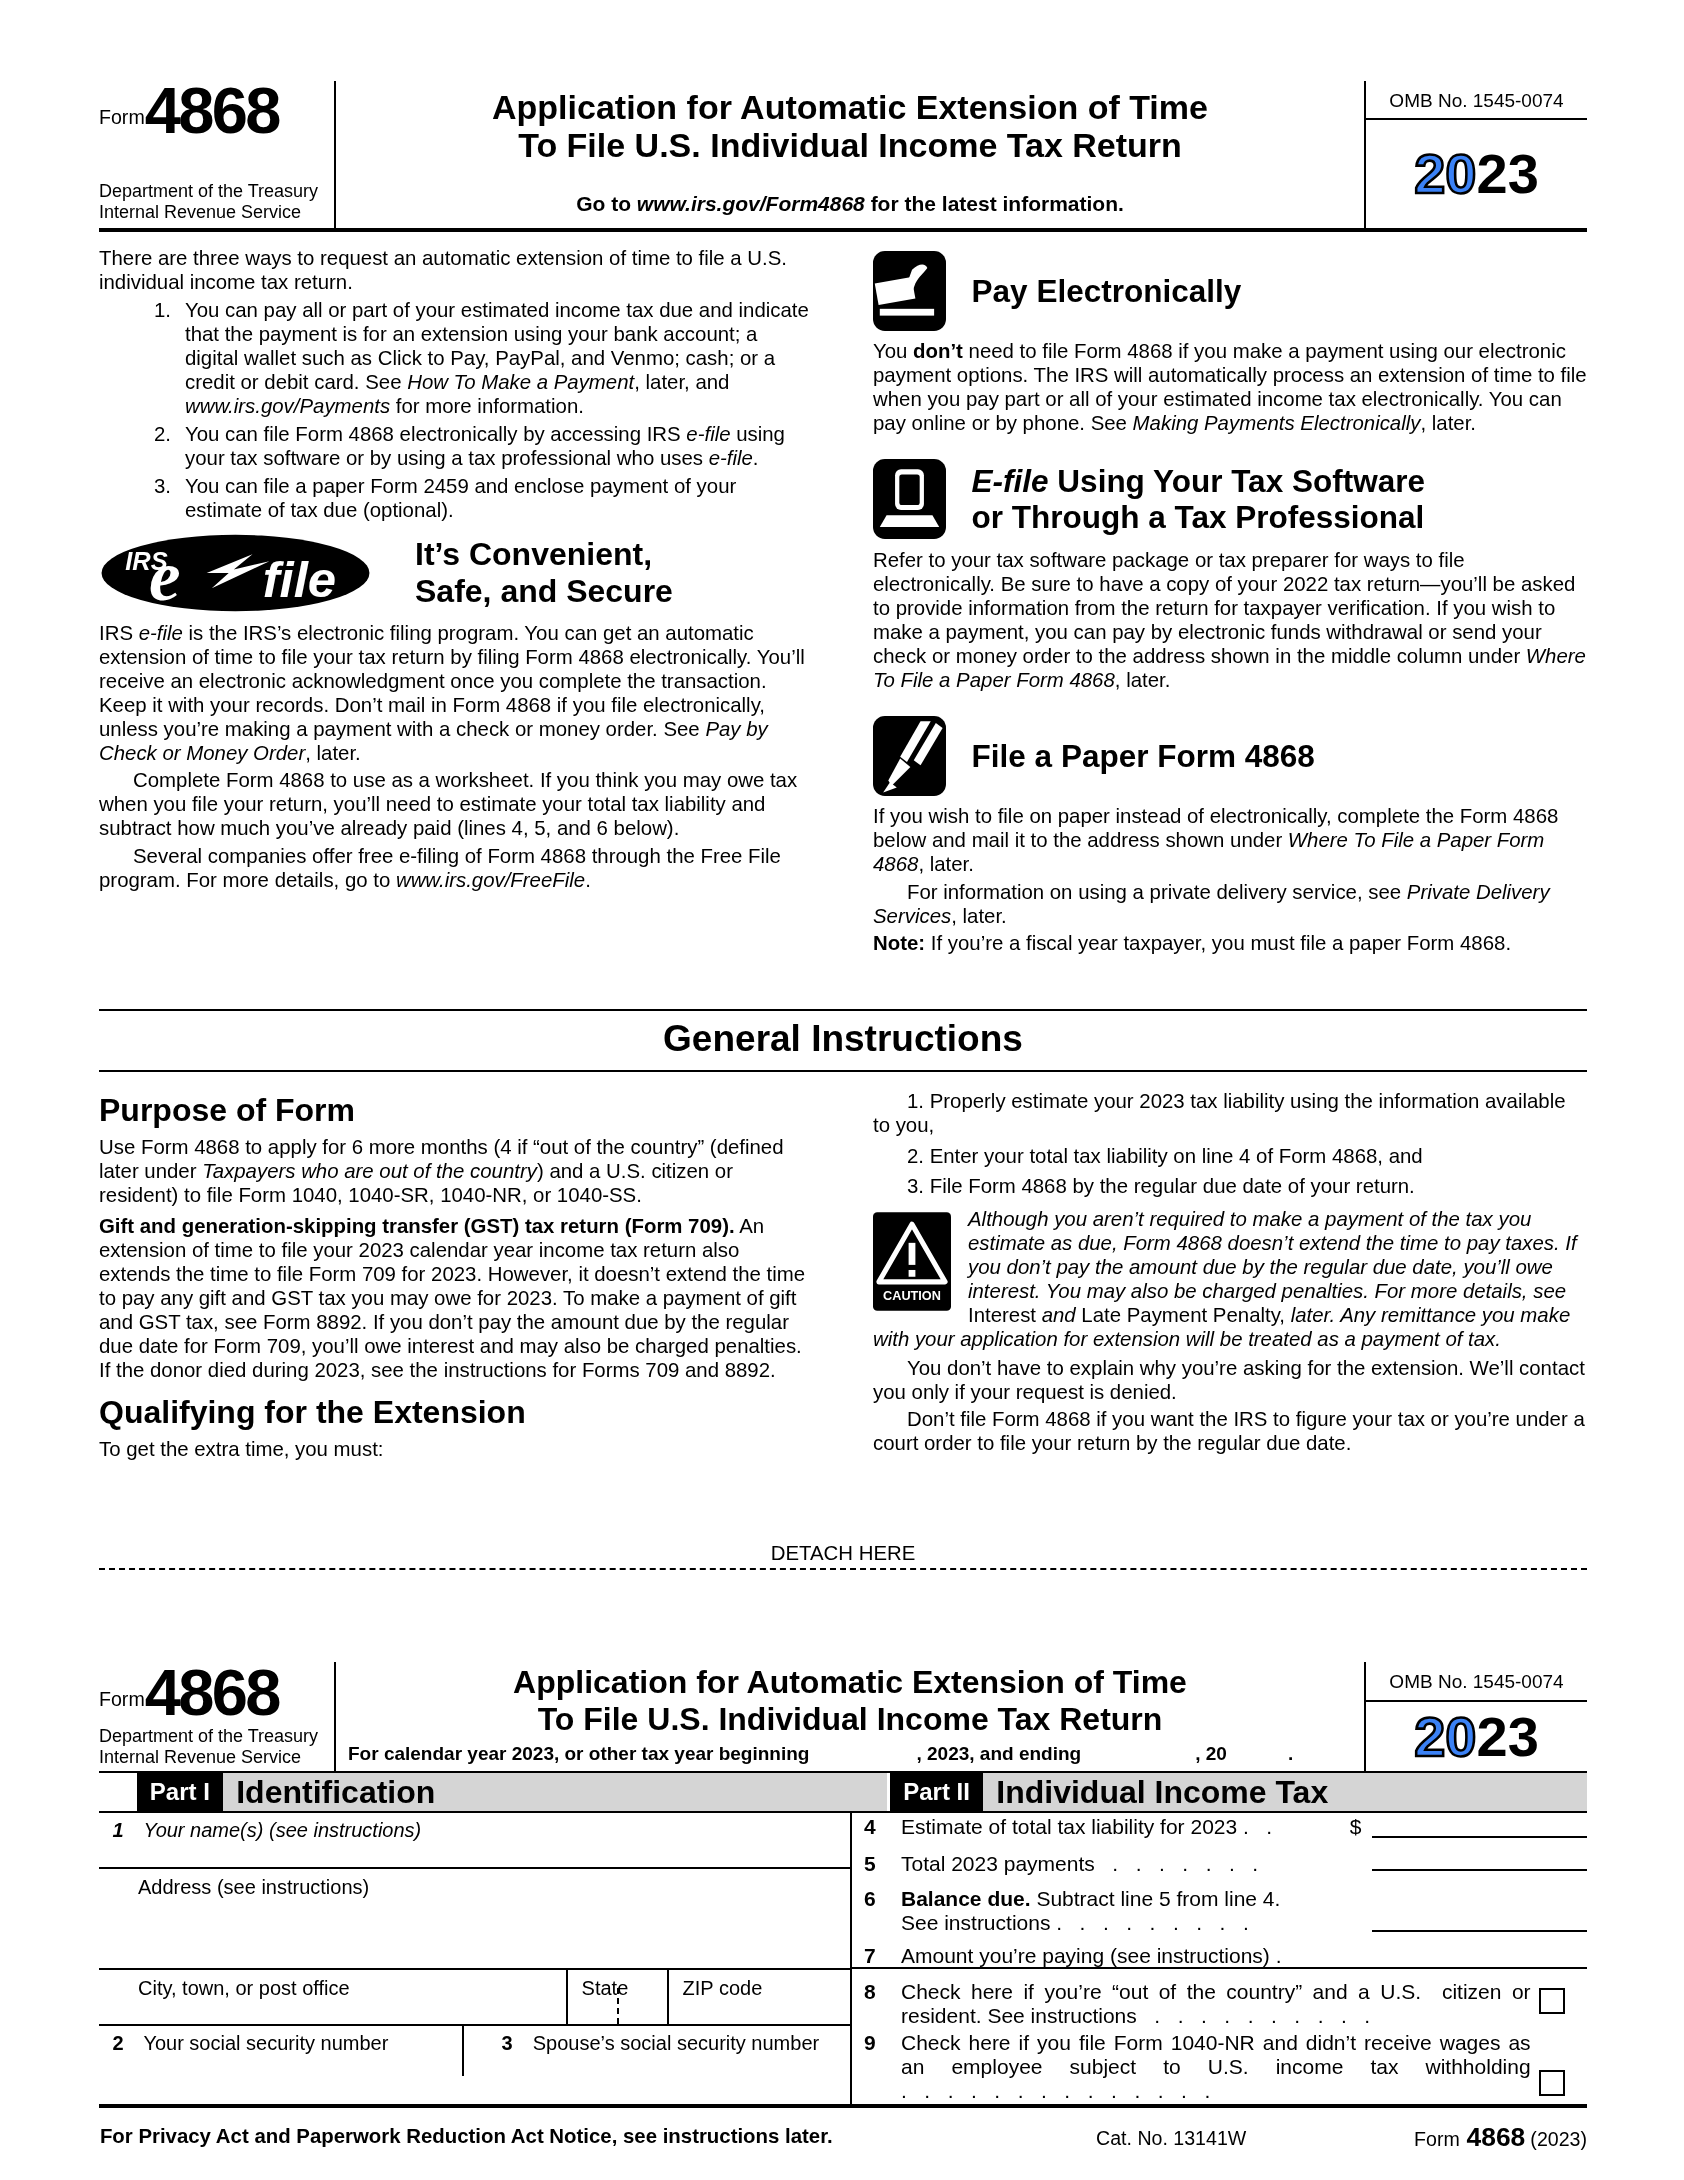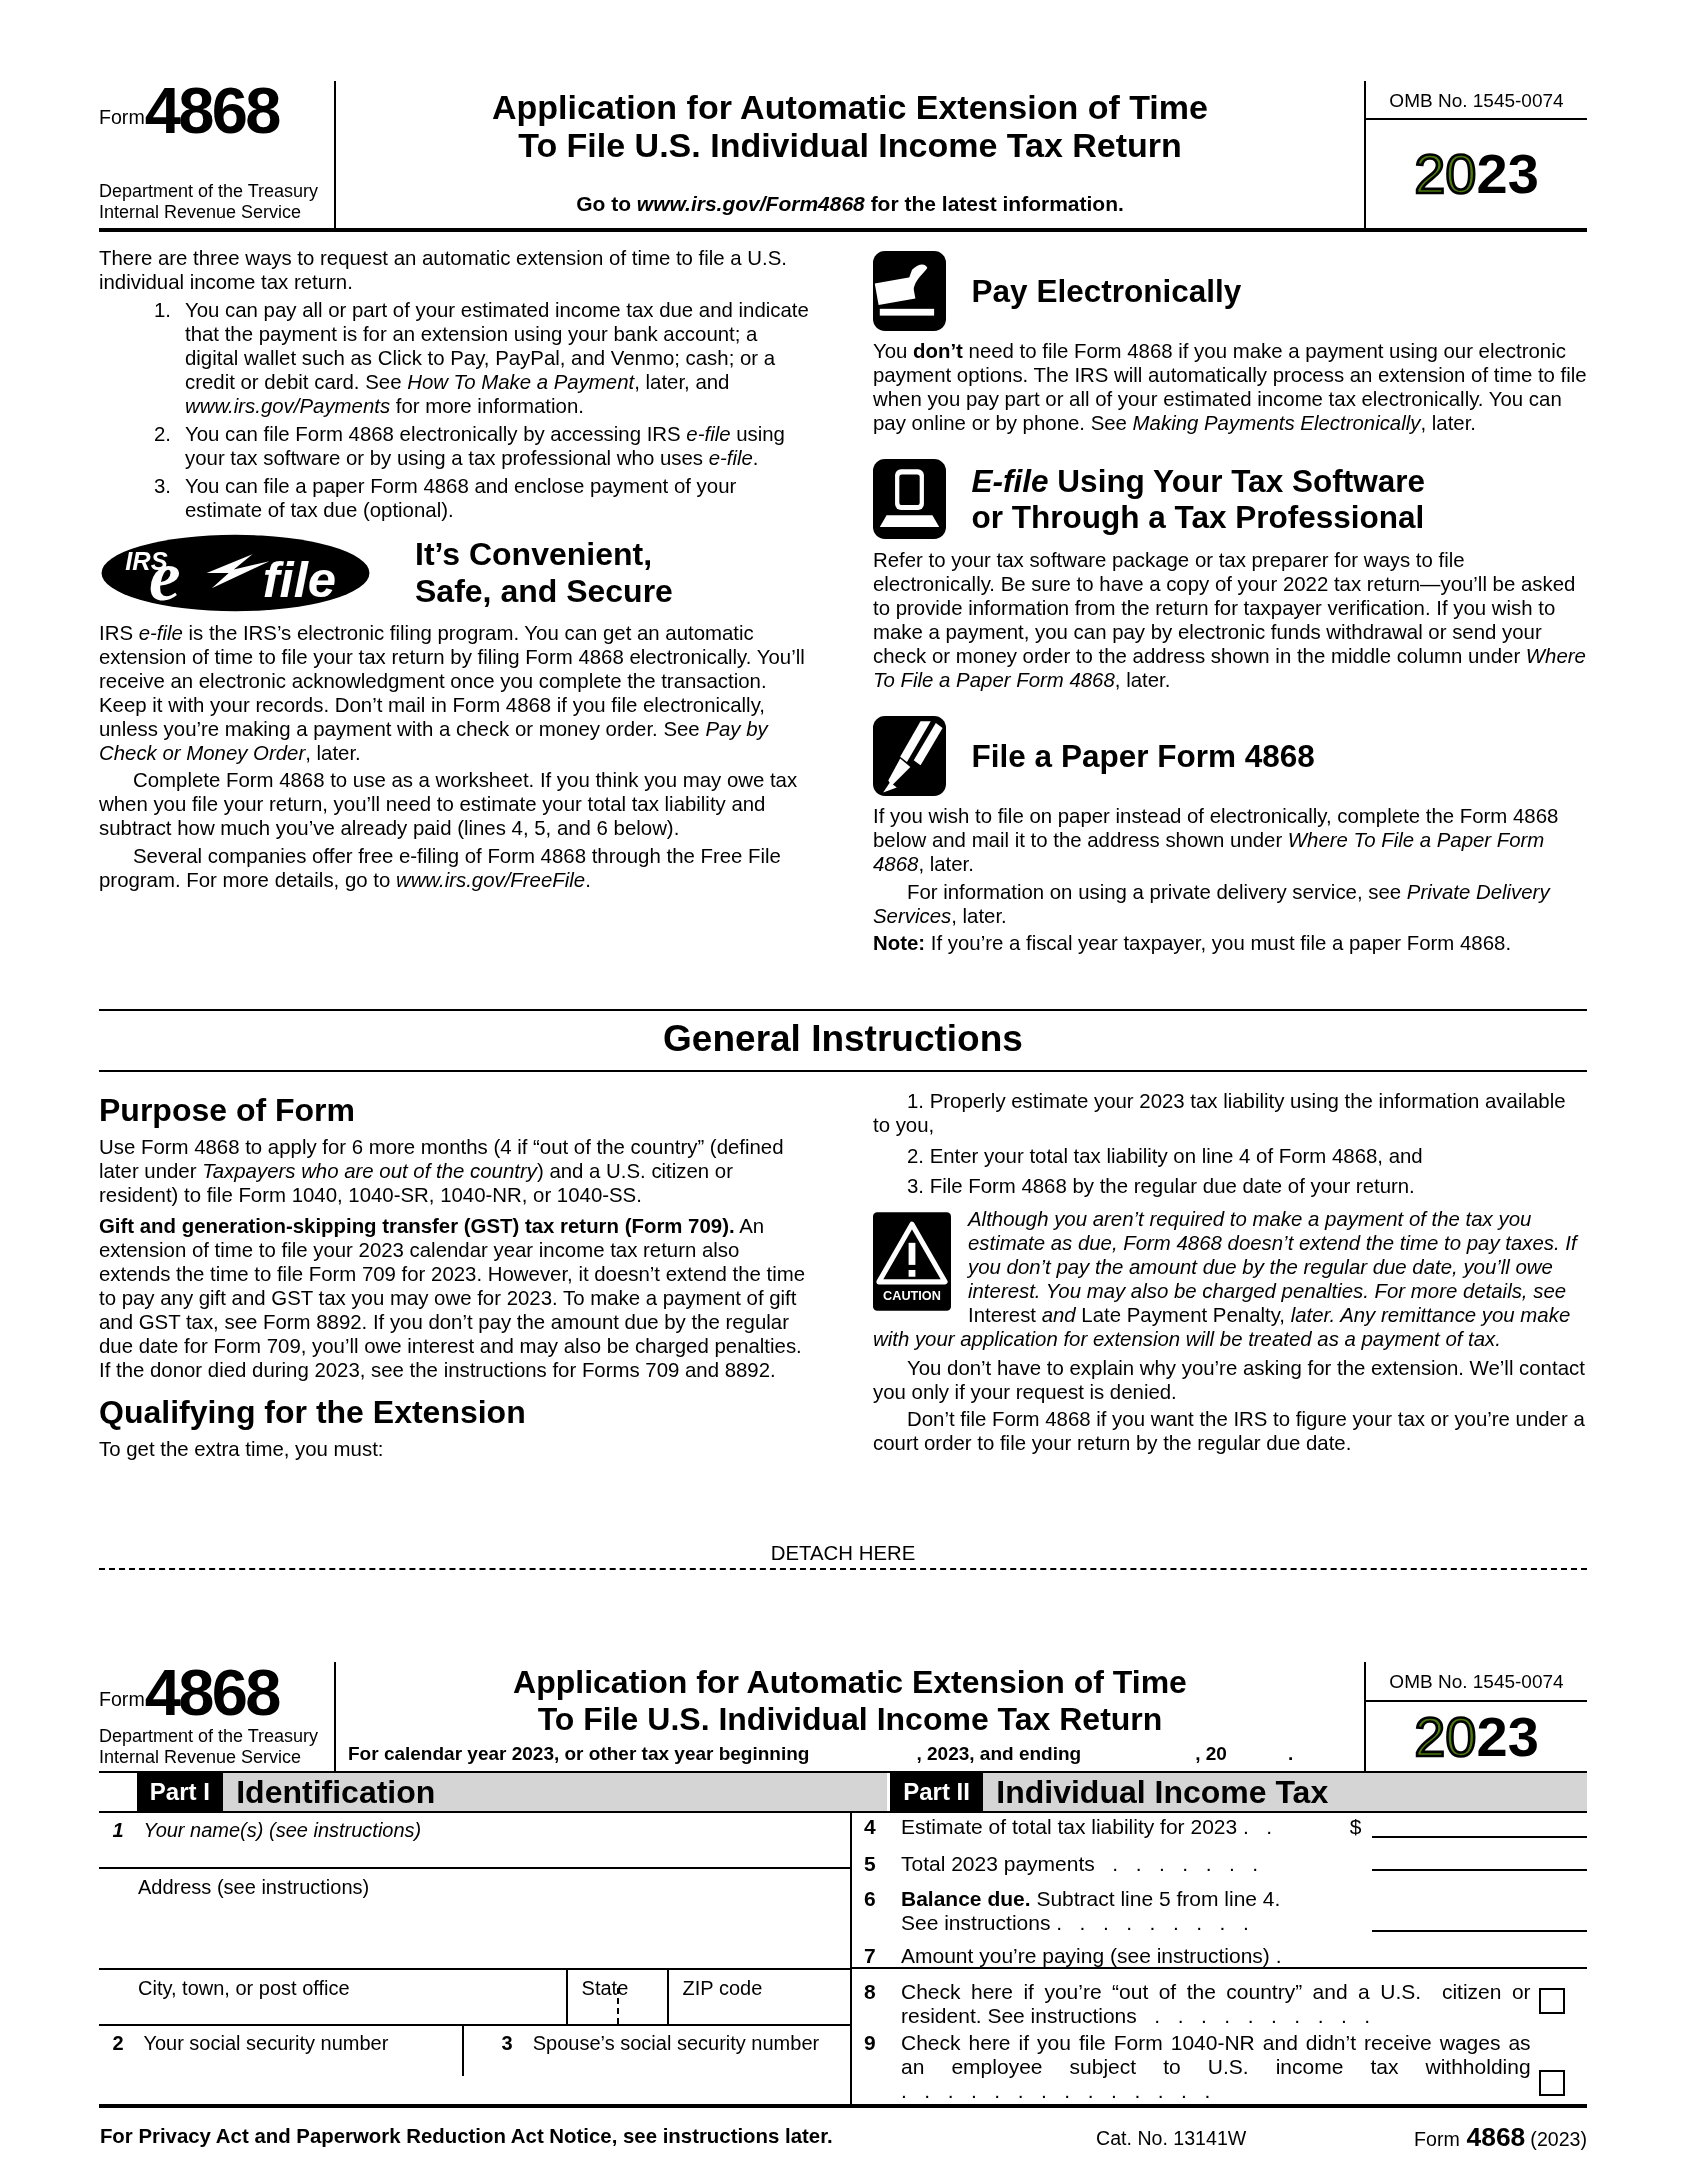--- a/index.html
+++ b/index.html
@@ -20,21 +20,21 @@
   .fh-right{ flex:1; border-left:2.1px solid #000; box-sizing:border-box; display:flex; flex-direction:column; }
   .formword-row { display:flex; align-items:flex-end; padding-top:3.4px; }
   .formword { font-size:19.6px; padding-bottom:8.5px; }
   .formnum  { font-size:65px; font-weight:bold; letter-spacing:-2.6px; line-height:0.82; }
   .dept { font-size:18px; line-height:21px; position:absolute; left:0; bottom:5.1px; }
   .fhdr2 .dept { bottom:3.4px; }
   .ftitle { text-align:center; font-size:34px; font-weight:bold; line-height:38px; padding-top:6.8px; }
   .fgoto { text-align:center; font-size:21px; font-weight:bold; margin-top:auto; padding-bottom:12px; }
   .omb { text-align:center; font-size:19px; padding:8.5px 0 6.8px; border-bottom:2.1px solid #000; }
   .yearbox { flex:1; display:flex; align-items:center; justify-content:center; font-size:56px; line-height:1; }
-  .yr-o { font-weight:normal; color:#4d7c0f; -webkit-text-stroke:2.6px #000; }
+  .yr-o { font-weight:bold; color:#3b82f6; -webkit-text-stroke:2.6px #000; }
   .yr-s { font-weight:bold; }
   .calrow { margin-top:auto; padding:0 0 6.8px 12px; font-size:19px; font-weight:bold; white-space:nowrap; }
   .gap1 { display:inline-block; width:107px; } .gap2 { display:inline-block; width:114px; }
   .gap3 { display:inline-block; width:61px; }
 
   
   .cols { display:flex; margin-top:13.6px; height:753px; overflow:hidden; }
   .cols2 { display:flex; margin-top:8.5px; height:455px; overflow:hidden; }
   .col-l { width:710px; margin-right:64px; flex:none; }
   .col-r { flex:1; min-width:0; }
@@ -149,21 +149,21 @@
       <div class="ni">
         <span class="n">1.</span>
         <span class="t">You can pay all or part of your estimated income tax due and indicate that the payment is for an extension using your bank account; a digital wallet such as Click to Pay, PayPal, and Venmo; cash; or a credit or debit card. See <i>How To Make a Payment</i>, later, and <i>www.irs.gov/Payments</i> for more information.</span>
       </div>
       <div class="ni">
         <span class="n">2.</span>
         <span class="t">You can file Form 4868 electronically by accessing IRS <i>e-file</i> using your tax software or by using a tax professional who uses <i>e-file</i>.</span>
       </div>
       <div class="ni">
         <span class="n">3.</span>
-        <span class="t">You can file a paper Form 4868 and enclose payment of your estimate of tax due (optional).</span>
+        <span class="t">You can file a paper Form 2459 and enclose payment of your estimate of tax due (optional).</span>
       </div>
 
       <div class="efile-row">
         <svg width="273" height="78" viewBox="0 0 320 92" style="font-size:24px">
           <ellipse cx="160" cy="46" rx="158" ry="45" fill="#000"></ellipse>
           <text x="30" y="42" fill="#fff" font-size="30" font-weight="bold" font-style="italic" font-family="Liberation Sans, sans-serif">IRS</text>
           <text x="58" y="78" fill="#fff" font-size="84" font-weight="bold" font-style="italic" font-family="Liberation Serif, serif">e</text>
           <polygon points="126,46 180,24 158,42 200,32 132,64 152,46" fill="#fff"></polygon>
           <text x="192" y="74" fill="#fff" font-size="60" font-weight="bold" font-style="italic" font-family="Liberation Sans, sans-serif">file</text>
         </svg>

